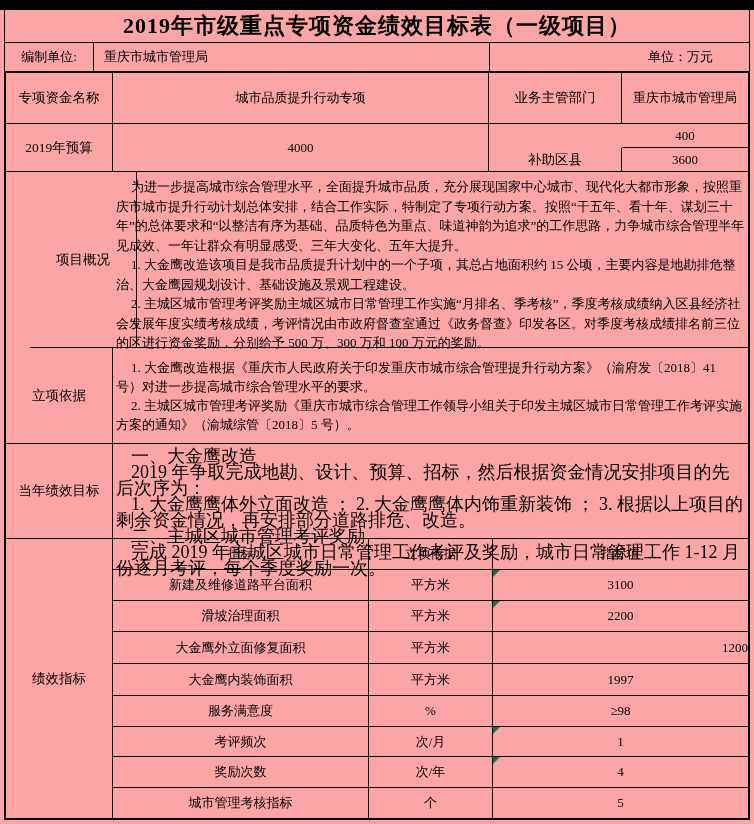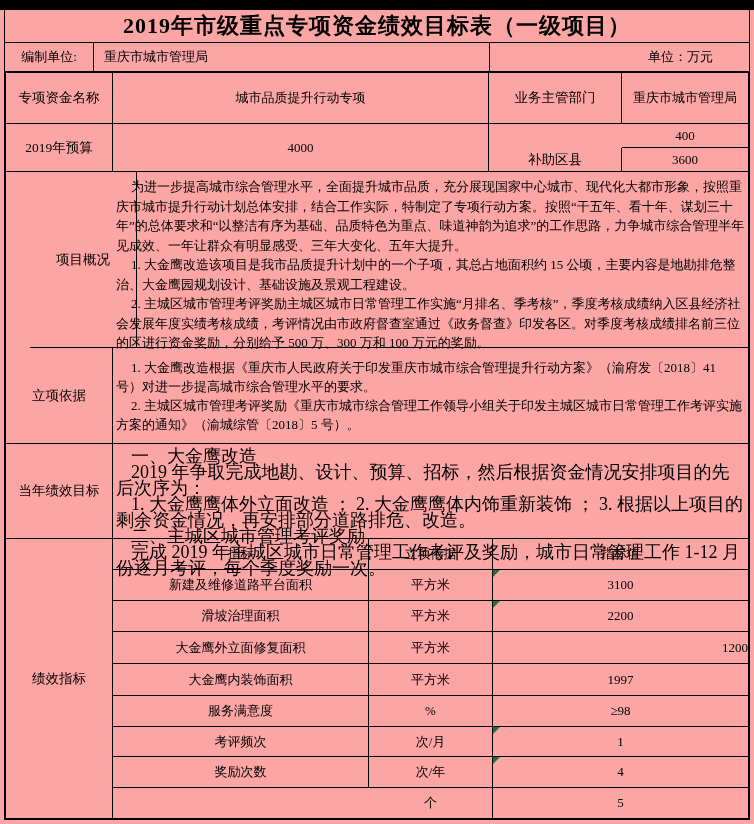--- a/index.html
+++ b/index.html
@@ -128,19 +128,20 @@
         <i class="flag"></i>
       </div>
 
     <div class="c" style="left:107px;top:684px;width:256px;height:31px;">奖励次数</div>
     <div class="c" style="left:363px;top:684px;width:124px;height:31px;">次/年</div>
     <div class="c noR" style="left:487px;top:684px;width:255px;height:31px;">
         <span>4</span>
         <i class="flag"></i>
       </div>
 
+    <div class="c noB" style="left:107px;top:715px;width:256px;height:30px;">城市管理考核指标</div>
     <div class="c noB" style="left:363px;top:715px;width:124px;height:30px;">个</div>
     <div class="c noR noB" style="left:487px;top:715px;width:255px;height:30px;">
         <span>5</span>
       </div>
 
   </div>
 </div>
 
 </body></html>

